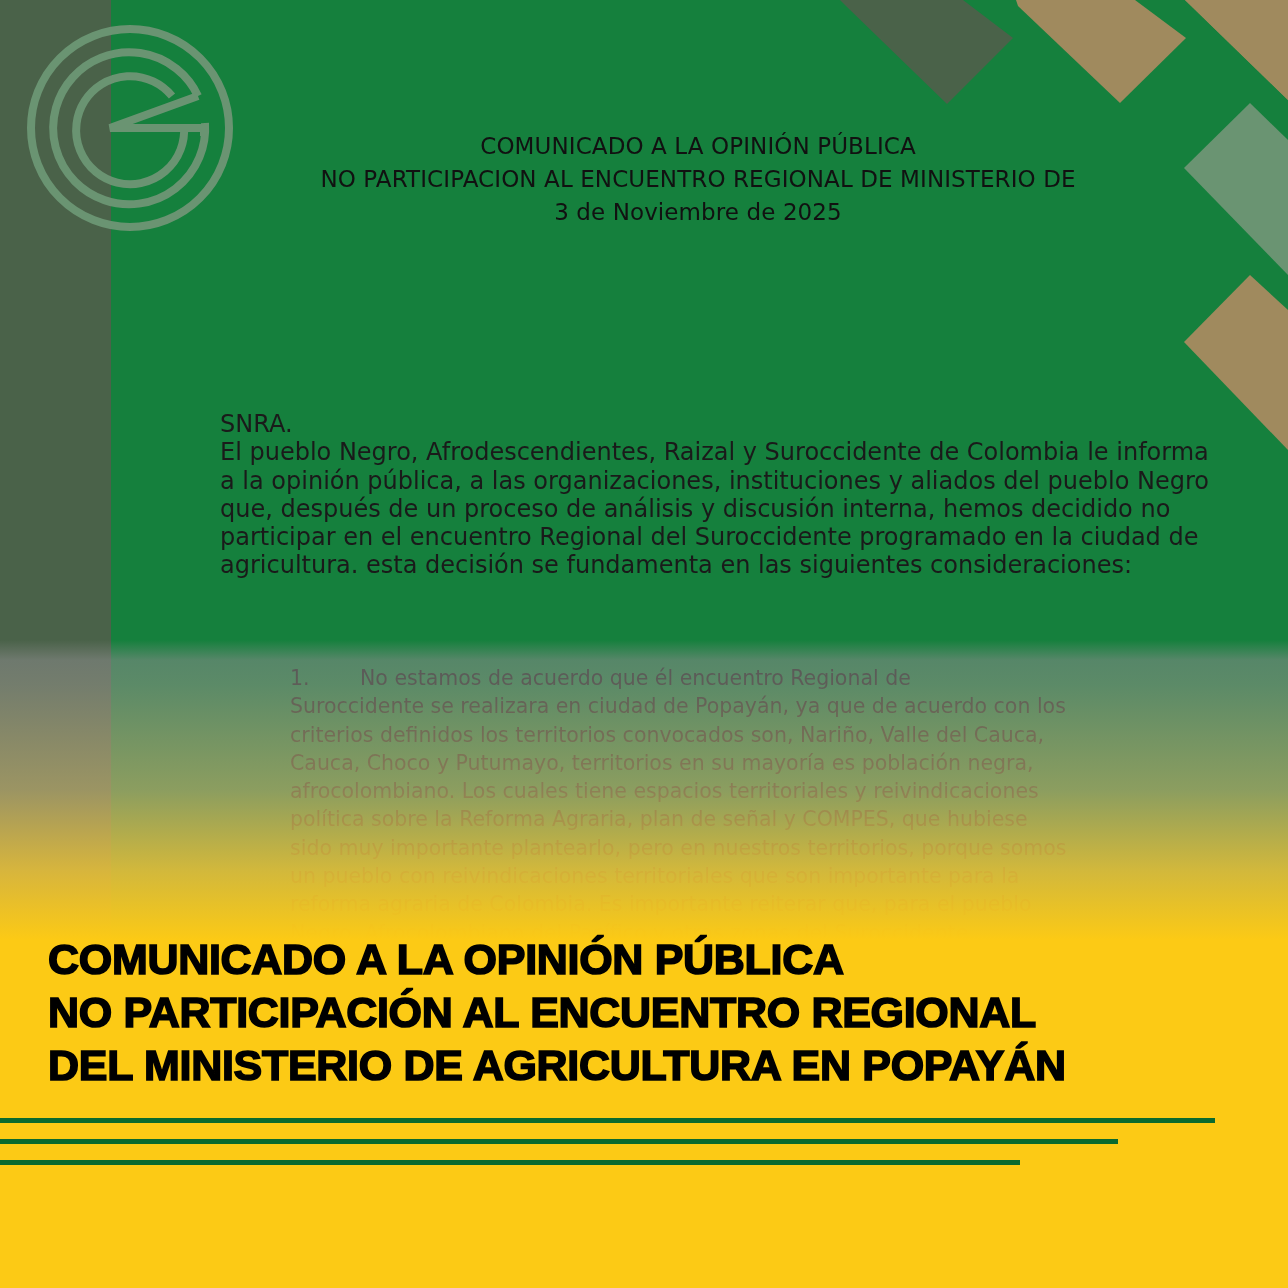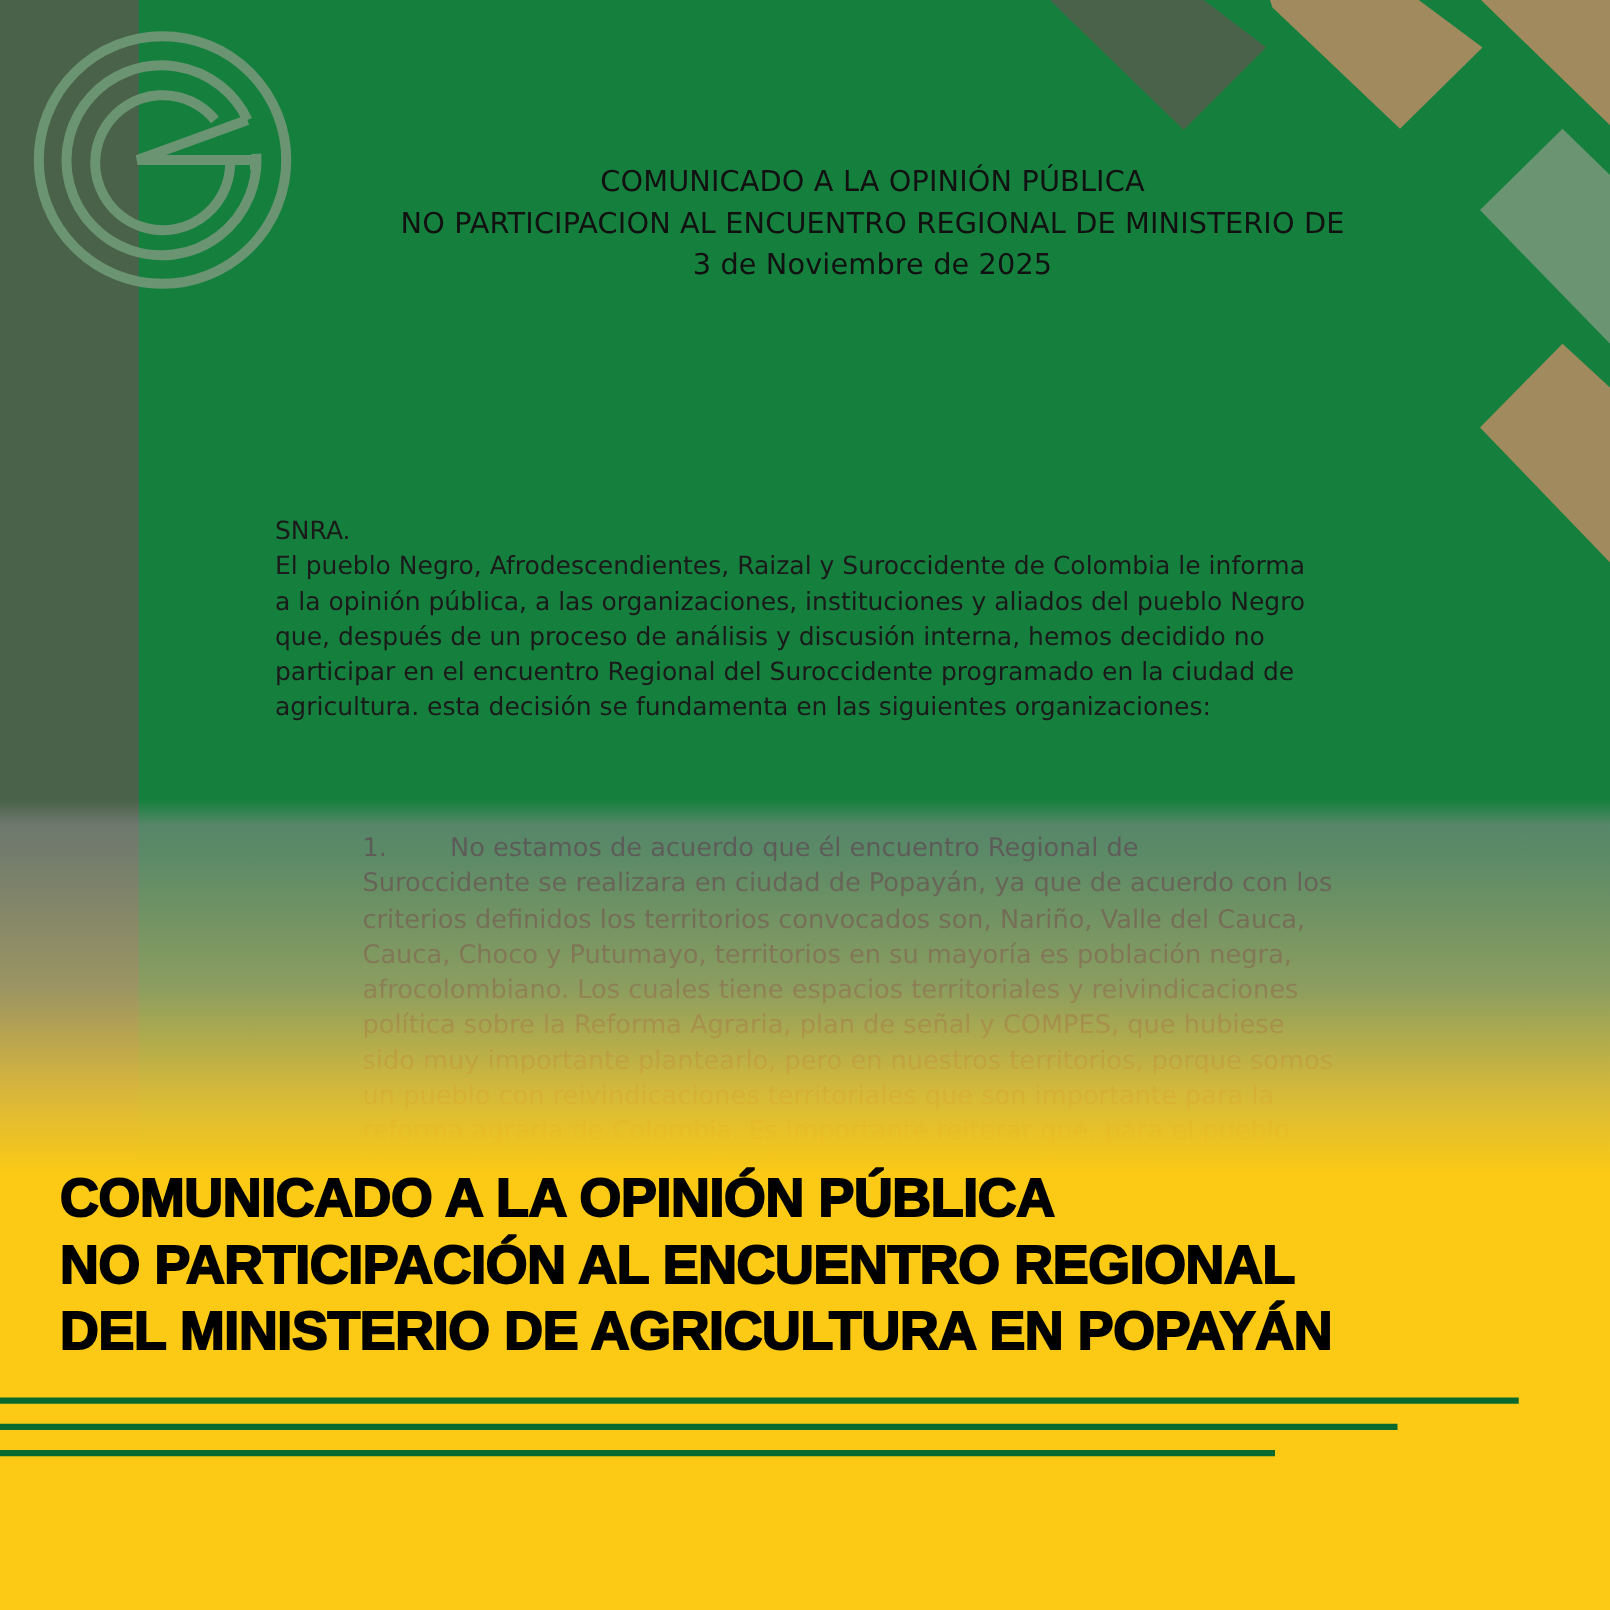--- a/index.html
+++ b/index.html
@@ -3,21 +3,21 @@
 <meta charset="utf-8">
 <style>
   html, body { margin: 0; padding: 0; }
   body { width: 1288px; height: 1288px; overflow: hidden; position: relative; background: #a0a0a0; font-family: "DejaVu Sans", "Liberation Sans", sans-serif; }
   .canvas { position: absolute; inset: 0; width: 1288px; height: 1288px; overflow: hidden; background: #15803d; }
   .left-band { position: absolute; left: 0; top: 0; width: 111px; height: 1288px; background: #4a6249; }
   .deco { position: absolute; top: 0; left: 0; }
   .logo { position: absolute; left: 26px; top: 24px; width: 210px; height: 210px; }
   .doc-header { position: absolute; left: 200px; top: 130px; width: 996px; text-align: center; color: #111; font-size: 23px; line-height: 33px; font-family: "DejaVu Sans", sans-serif; letter-spacing: 0.1px; }
   .doc-header div { white-space: nowrap; }
-  .doc-body { position: absolute; left: 220px; top: 410px; width: 980px; color: #1a1a1a; font-size: 20px; line-height: 28.3px; font-family: "DejaVu Sans", sans-serif; }
+  .doc-body { position: absolute; left: 220px; top: 410px; width: 980px; color: #1a1a1a; font-size: 24px; line-height: 28.3px; font-family: "DejaVu Sans", sans-serif; }
   .doc-body div { white-space: nowrap; }
   .list { position: absolute; left: 290px; top: 664px; width: 910px; color: #1a1a1a; font-size: 20.5px; line-height: 28.3px; font-family: "DejaVu Sans", sans-serif; }
   .list div { white-space: nowrap; }
   .list .num { display: inline-block; width: 70px; }
   .fade-overlay { position: absolute; left: 0; top: 640px; width: 1288px; height: 648px;
     background: linear-gradient(to bottom,
       rgba(142,142,142,0) 0px,
       rgba(140,140,140,0.55) 20px,
       rgba(150,147,138,0.55) 45px,
       rgba(190,170,110,0.7) 150px,
@@ -57,21 +57,21 @@
     <div>NO PARTICIPACION AL ENCUENTRO REGIONAL DE MINISTERIO DE</div>
     <div>3 de Noviembre de 2025</div>
   </div>
 
   <div class="doc-body">
     <div>SNRA.</div>
     <div>El pueblo Negro, Afrodescendientes, Raizal y Suroccidente de Colombia le informa</div>
     <div>a la opinión pública, a las organizaciones, instituciones y aliados del pueblo Negro</div>
     <div>que, después de un proceso de análisis y discusión interna, hemos decidido no</div>
     <div>participar en el encuentro Regional del Suroccidente programado en la ciudad de</div>
-    <div>agricultura. esta decisión se fundamenta en las siguientes organizaciones:</div>
+    <div>agricultura. esta decisión se fundamenta en las siguientes consideraciones:</div>
   </div>
 
   <div class="list">
     <div><span class="num">1.</span><span>No estamos de acuerdo que él encuentro Regional de</span></div>
     <div>Suroccidente se realizara en ciudad de Popayán, ya que de acuerdo con los</div>
     <div>criterios definidos los territorios convocados son, Nariño, Valle del Cauca,</div>
     <div>Cauca, Choco y Putumayo, territorios en su mayoría es población negra,</div>
     <div>afrocolombiano. Los cuales tiene espacios territoriales y reivindicaciones</div>
     <div>política sobre la Reforma Agraria, plan de señal y COMPES, que hubiese</div>
     <div>sido muy importante plantearlo, pero en nuestros territorios, porque somos</div>

